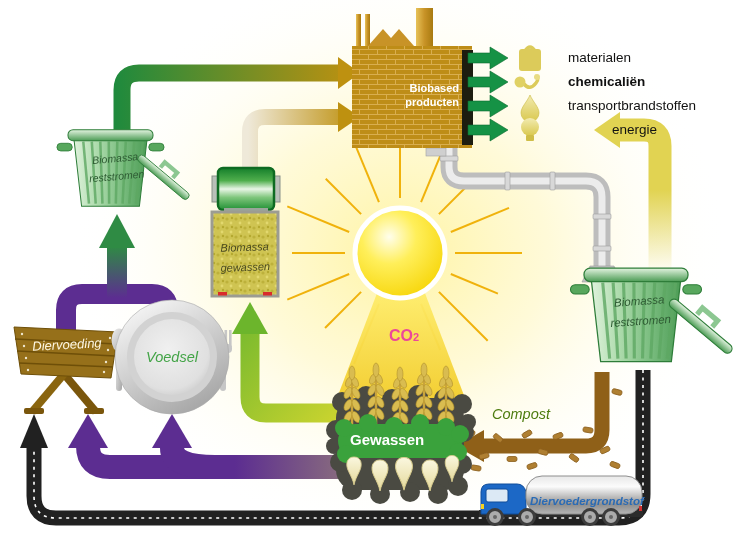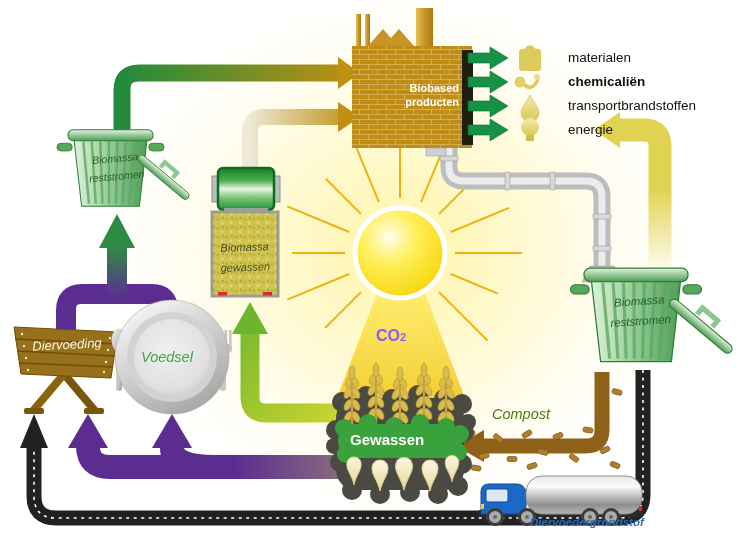--- a/index.html
+++ b/index.html
@@ -8,29 +8,29 @@
   #gfx{position:absolute;left:0;top:0;}
   .lbl{position:absolute;line-height:1.25;}
   .factory-lbl{left:357px;top:82px;width:102px;text-align:right;color:#fff;
                font-weight:bold;font-size:11px;}
   .legend-lbl{left:556px;height:16px;font-size:13.5px;color:#111;padding-left:12px;}
   .bin-lbl{font-style:italic;color:#2E5B33;text-align:center;font-size:10.5px;line-height:1.7;}
   .binL{left:78px;top:150px;width:76px;transform:rotate(-5deg);}
   .binR{left:594px;top:292px;width:92px;font-size:11.5px;transform:rotate(-4deg);}
   .bg-lbl{left:213px;top:238px;width:64px;font-style:italic;color:#4A4A20;text-align:center;
           font-size:11px;line-height:1.8;transform:rotate(-2deg);}
-  .co2-lbl{left:376px;top:326px;width:56px;color:#8b5cf6;font-weight:bold;font-size:16px;}
+  .co2-lbl{left:376px;top:326px;width:56px;text-align:center;color:#ec4899;font-weight:bold;font-size:16px;}
   .co2-lbl .sub{font-size:11px;}
   .gew-lbl{left:350px;top:431px;width:100px;text-align:left;color:#fff;font-weight:bold;font-size:15px;}
-  .voe-lbl{left:141px;top:348px;width:62px;text-align:left;color:#43A447;font-style:italic;
+  .voe-lbl{left:141px;top:348px;width:62px;text-align:center;color:#43A447;font-style:italic;
            font-size:14.5px;}
   .die-lbl{left:22px;top:337px;width:90px;text-align:center;color:#FDF6E2;font-style:italic;
            font-size:13px;transform:rotate(-3deg);}
   .com-lbl{left:492px;top:405px;width:90px;color:#4d7c0f;font-style:italic;font-size:14.5px;}
-  .trk-lbl{left:530px;top:515px;width:110px;text-align:center;color:#2A6BB5;font-style:italic;
+  .trk-lbl{left:530px;top:494px;width:110px;text-align:center;color:#2A6BB5;font-style:italic;
            font-weight:bold;font-size:11.5px;}
 </style>
 </head>
 <body>
 
 <div id="stage">
 <svg id="gfx" width="740" height="544" viewBox="0 0 740 544">
   <defs>
     <radialGradient id="gGlow" cx="0.5" cy="0.5" r="0.5">
       <stop offset="0" stop-color="#FFF39E" stop-opacity="0.95"></stop>
@@ -409,21 +409,21 @@
       <circle cx="590" cy="517" r="2"></circle>
           <circle cx="611" cy="517" r="2"></circle>
     </g>
   </g>
 </svg>
 
   <div class="lbl factory-lbl">Biobased producten</div>
   <div class="lbl legend-lbl" style="top:50px;">materialen</div>
   <div class="lbl legend-lbl" style="top:74px;font-weight:bold;">chemicaliën</div>
   <div class="lbl legend-lbl" style="top:98px;">transportbrandstoffen</div>
-  <div class="lbl legend-lbl" style="top:122px;">energie</div>
+  <div class="lbl legend-lbl" style="top:122px;margin-left:44px;">energie</div>
   <div class="lbl bin-lbl binL">Biomassa reststromen</div>
   <div class="lbl bin-lbl binR">Biomassa reststromen</div>
   <div class="lbl bg-lbl">Biomassa gewassen</div>
   <div class="lbl co2-lbl"><span>CO</span><span class="sub">2</span></div>
   <div class="lbl gew-lbl">Gewassen</div>
   <div class="lbl voe-lbl">Voedsel</div>
   <div class="lbl die-lbl">Diervoeding</div>
   <div class="lbl com-lbl">Compost</div>
   <div class="lbl trk-lbl">Diervoedergrondstof</div>
 </div>

